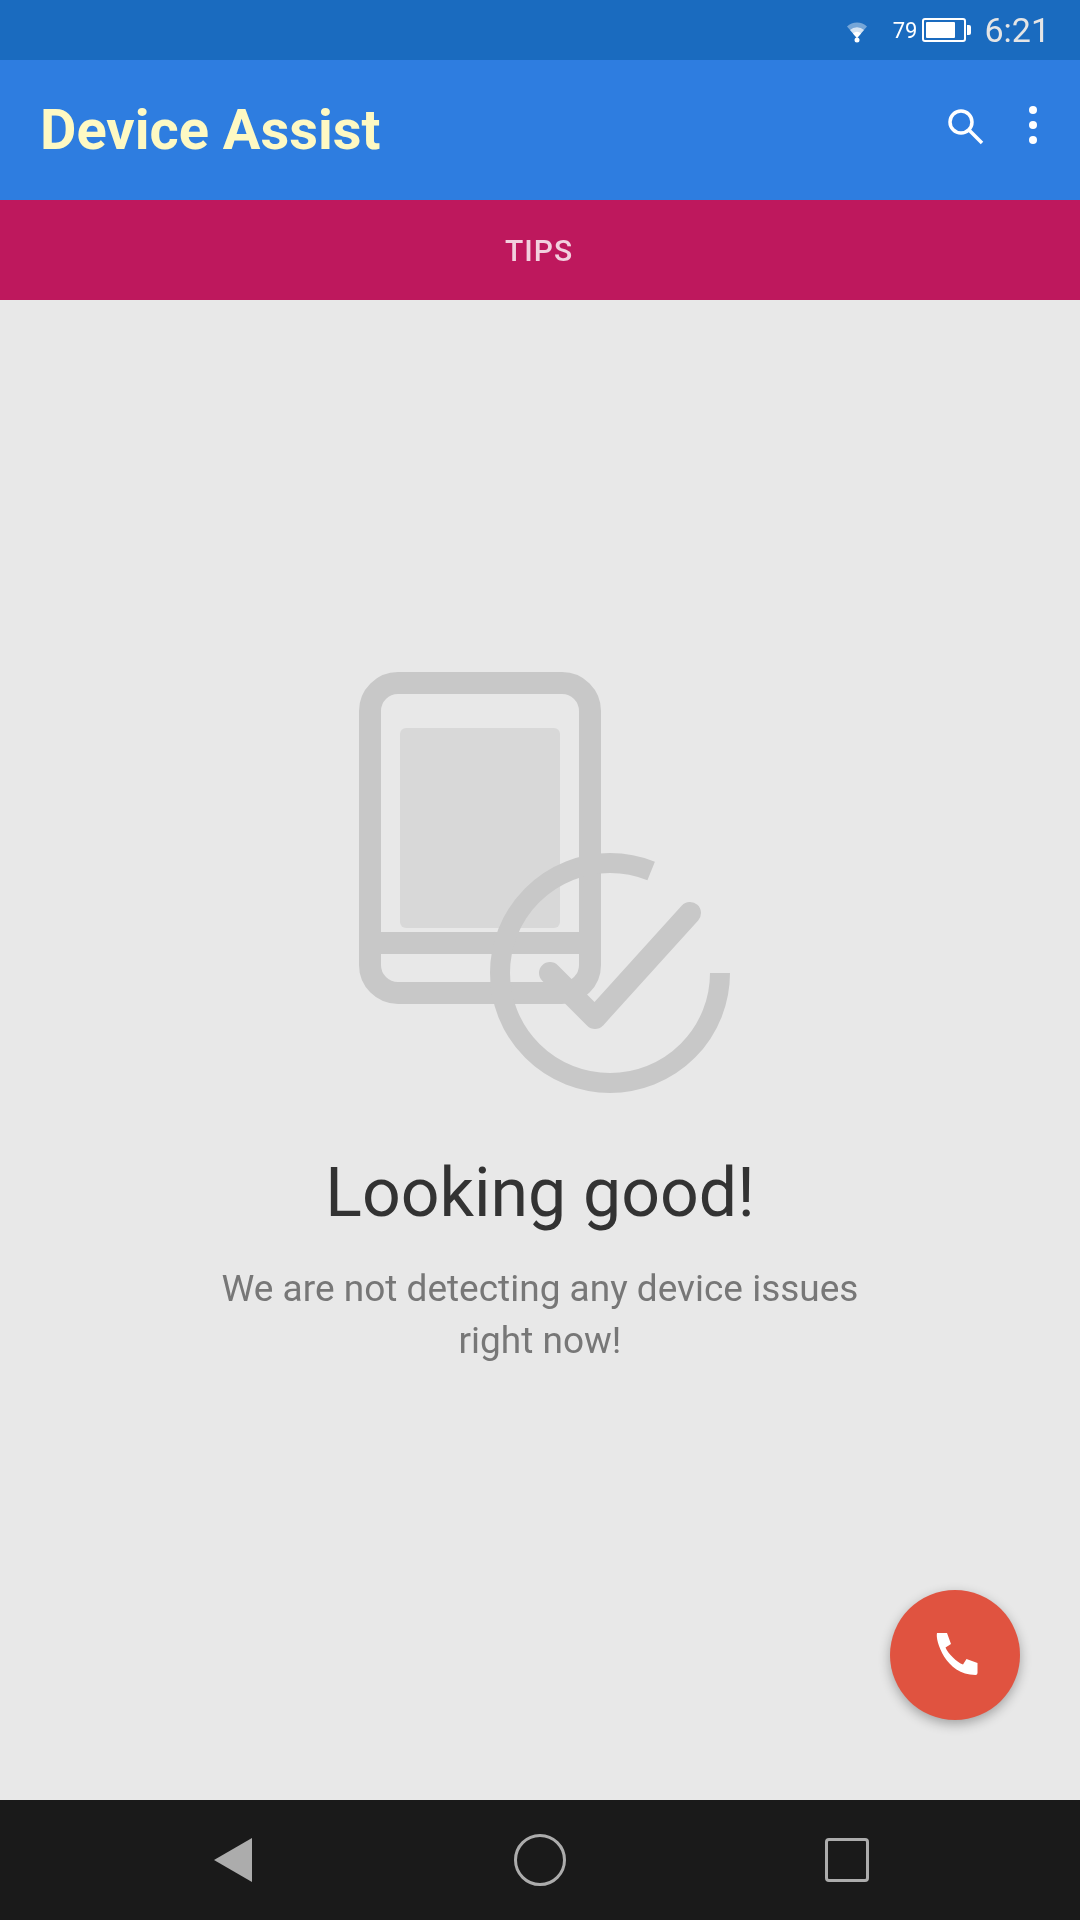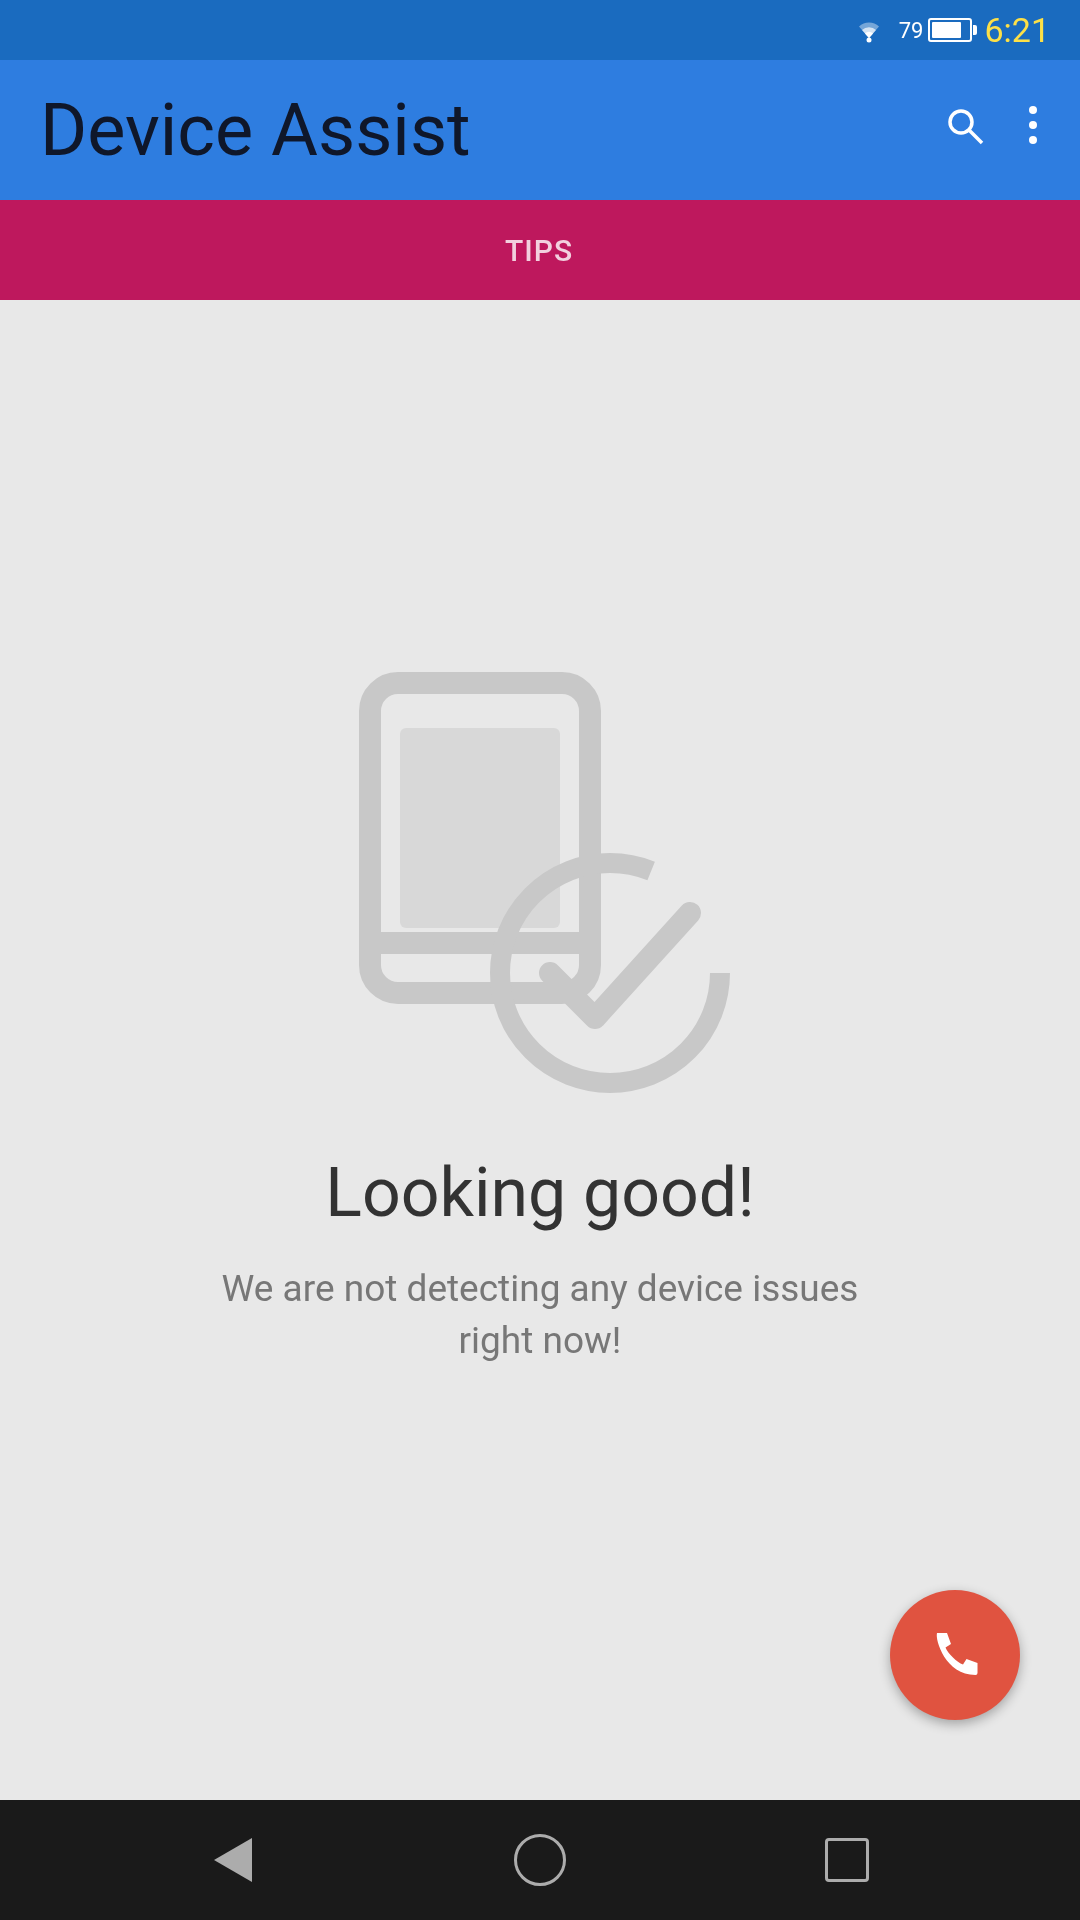--- a/index.html
+++ b/index.html
@@ -26,21 +26,21 @@
       display: flex;
       align-items: center;
       justify-content: flex-end;
       padding: 0 30px;
       gap: 20px;
     }
 
     .status-bar-icons {
       display: flex;
       align-items: center;
-      gap: 12px;
+      gap: 18px;
     }
 
     .battery-container {
       display: flex;
       align-items: center;
       gap: 5px;
     }
 
     .battery-label {
       color: white;
@@ -71,39 +71,39 @@
     }
 
     .battery-fill {
       background: white;
       height: 100%;
       width: 79%;
       border-radius: 1px;
     }
 
     .time {
-      color: #fde047;
+      color: #e5e5e5;
       font-size: 34px;
       font-weight: 400;
     }
 
     
     .app-bar {
       background: #2e7de0;
       height: 140px;
       display: flex;
       align-items: center;
       justify-content: space-between;
       padding: 0 40px;
     }
 
     .app-title {
-      color: #0f172a;
-      font-size: 72px;
-      font-weight: 400;
+      color: #fef9c3;
+      font-size: 56px;
+      font-weight: 700;
     }
 
     .app-bar-actions {
       display: flex;
       align-items: center;
       gap: 40px;
     }
 
     .icon-btn {
       color: white;

